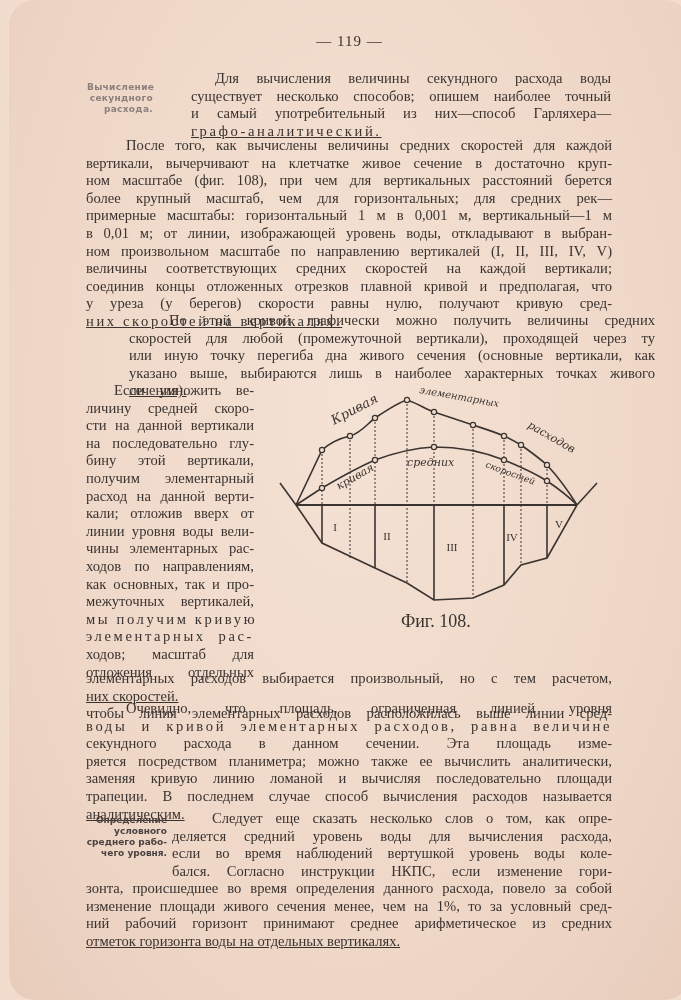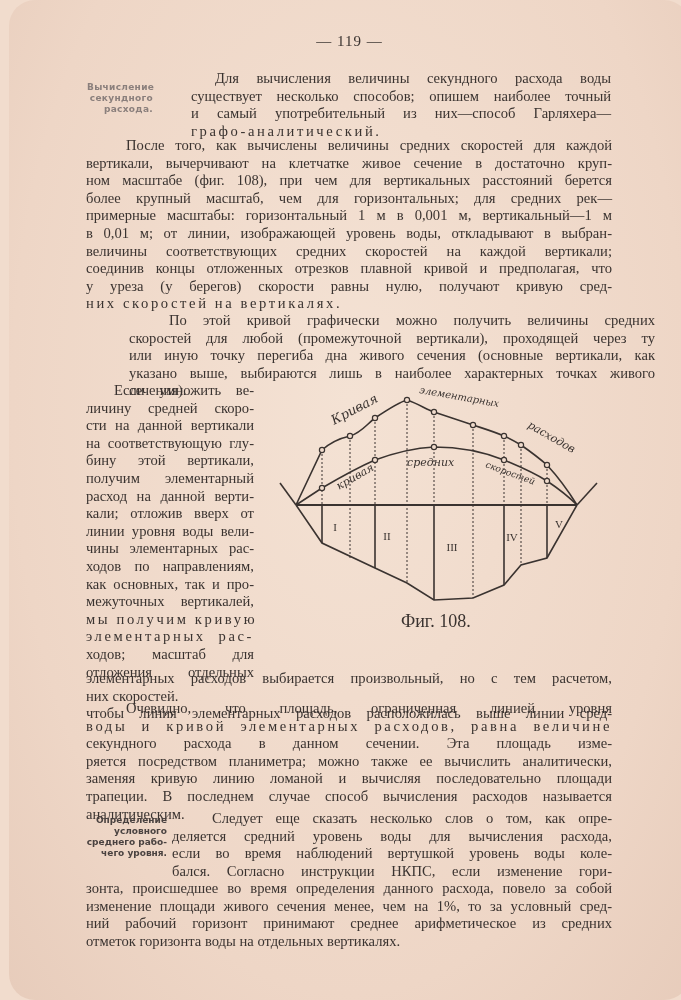--- a/index.html
+++ b/index.html
@@ -3,21 +3,21 @@
 <meta charset="utf-8">
 <style>
   html,body{margin:0;padding:0;}
   body{width:681px;height:1000px;background:#f1dccd;position:relative;overflow:hidden;
        font-family:"Liberation Serif","DejaVu Serif",serif;color:#3a3330;}
   .page{position:absolute;left:9px;top:0;width:681px;height:1000px;
         background:radial-gradient(ellipse at 50% 40%,#f4e2d4 0%,#eed6c6 70%,#e7ccbb 100%);border-radius:26px;}
   .pagenum{position:absolute;left:0;width:681px;top:33px;text-align:center;font-size:15px;letter-spacing:1px;}
   .p{position:absolute;font-size:14.6px;line-height:17.6px;text-align:justify;}
   .p span.line{display:block;white-space:nowrap;text-align:justify;text-align-last:justify;}
-  .p span.last{text-align-last:left;}
+  .p span.last{text-align-last:left;text-decoration:underline;}
   .sp{letter-spacing:2.6px;}
   .margin{position:absolute;font-family:"DejaVu Sans","Liberation Sans",sans-serif;font-weight:bold;
           font-size:9px;line-height:11px;text-align:right;color:#4a4240;}
   .margin.faint{color:#8a7f7c;letter-spacing:0.3px;}
   svg{position:absolute;left:0;top:0;}
   .cap{position:absolute;font-size:18px;}
 </style>
 </head>
 <body>
 
@@ -38,39 +38,40 @@
     <span class="line last sp">графо-аналитический.</span>
   </div>
 
   <div class="p" style="left:77px;top:137px;width:526px;">
     <span class="line" style="padding-left:40px">После того, как вычислены величины средних скоростей для каждой</span>
     <span class="line">вертикали, вычерчивают на клетчатке живое сечение в достаточно круп-</span>
     <span class="line">ном масштабе (фиг. 108), при чем для вертикальных расстояний берется</span>
     <span class="line">более крупный масштаб, чем для горизонтальных; для средних рек—</span>
     <span class="line">примерные масштабы: горизонтальный 1 м в 0,001 м, вертикальный—1 м</span>
     <span class="line">в 0,01 м; от линии, изображающей уровень воды, откладывают в выбран-</span>
+    <span class="line">ном произвольном масштабе по направлению вертикалей (I, II, III, IV, V)</span>
     <span class="line">величины соответствующих средних скоростей на каждой вертикали;</span>
     <span class="line">соединив концы отложенных отрезков плавной кривой и предполагая, что</span>
     <span class="line">у уреза (у берегов) скорости равны нулю, получают кривую сред-</span>
     <span class="line last sp">них скоростей на вертикалях.</span>
   </div>
 
   <div class="p" style="left:77px;top:312px;width:526px;margin-left:43px;">
     <span class="line" style="padding-left:40px">По этой кривой графически можно получить величины средних</span>
     <span class="line">скоростей для любой (промежуточной вертикали), проходящей через ту</span>
     <span class="line">или иную точку перегиба дна живого сечения (основные вертикали, как</span>
     <span class="line">указано выше, выбираются лишь в наиболее характерных точках живого</span>
     <span class="line last">сечения).</span>
   </div>
 
   <div class="p" style="left:77px;top:382px;width:168px;">
     <span class="line" style="padding-left:28px">Если умножить ве-</span>
     <span class="line">личину средней скоро-</span>
     <span class="line">сти на данной вертикали</span>
-    <span class="line">на соответствующую глу-</span>
+    <span class="line">на последовательно глу-</span>
     <span class="line">бину этой вертикали,</span>
     <span class="line">получим элементарный</span>
     <span class="line">расход на данной верти-</span>
     <span class="line">кали; отложив вверх от</span>
     <span class="line">линии уровня воды вели-</span>
     <span class="line">чины элементарных рас-</span>
     <span class="line">ходов по направлениям,</span>
     <span class="line">как основных, так и про-</span>
     <span class="line">межуточных вертикалей,</span>
     <span class="line sp">мы получим кривую</span>

